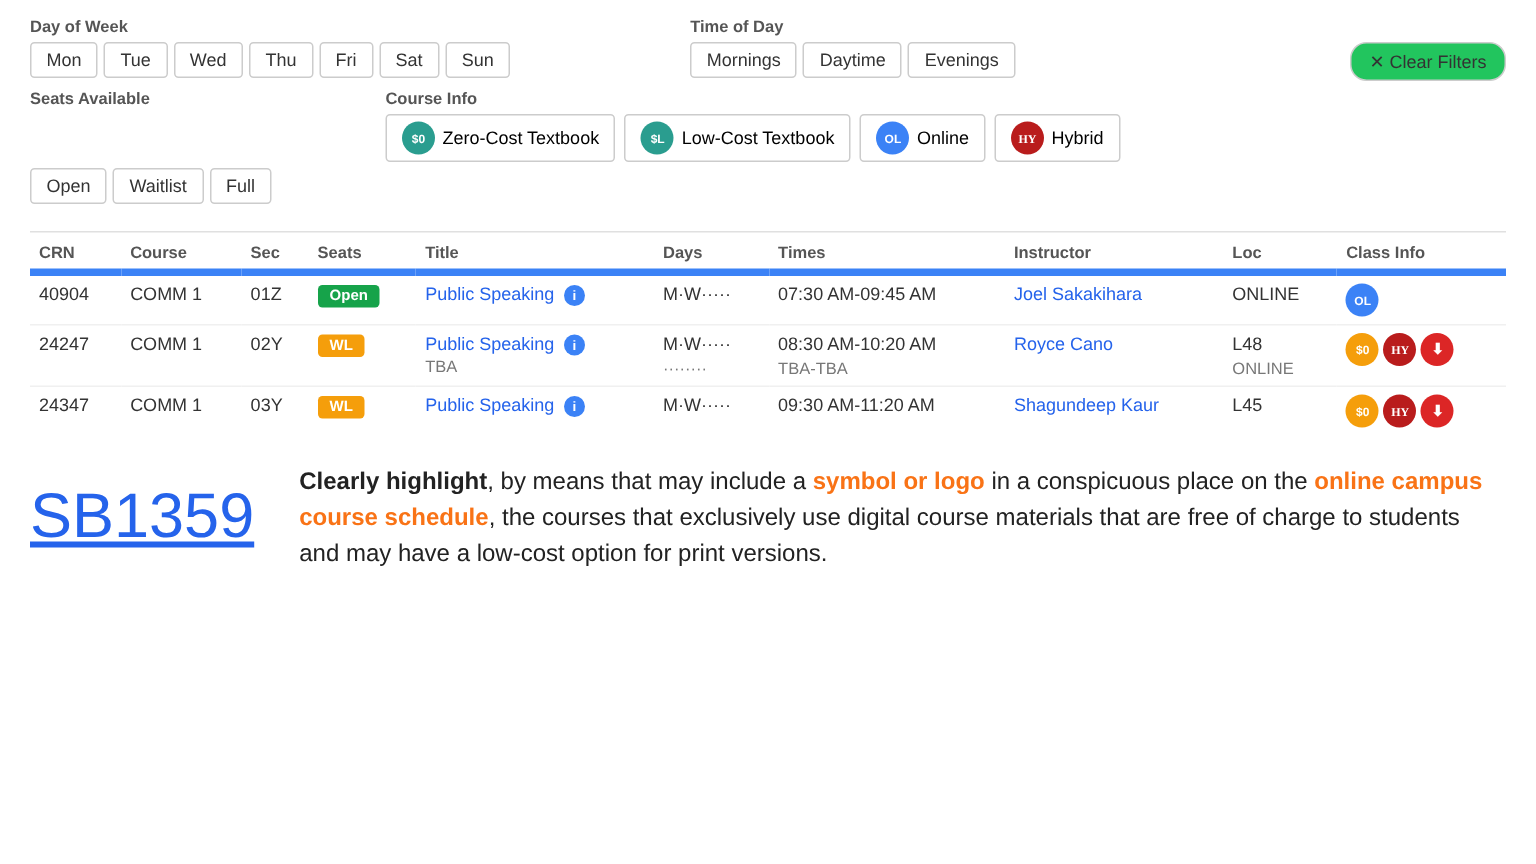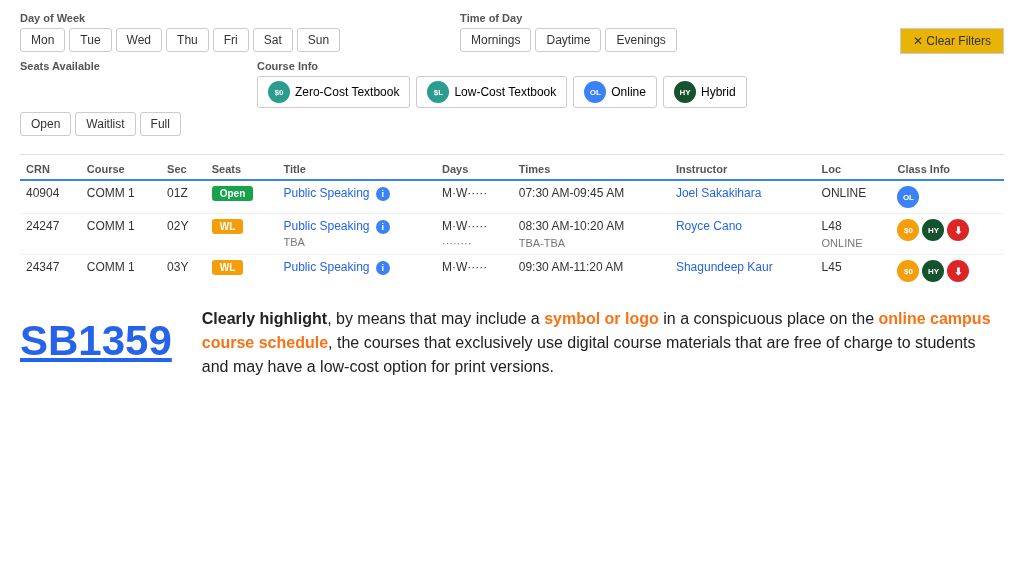--- a/index.html
+++ b/index.html
@@ -21,50 +21,50 @@
 
     .course-info-group { display: flex; align-items: center; gap: 6px; }
     .badge {
       display: inline-flex; align-items: center; justify-content: center;
       width: 22px; height: 22px; border-radius: 50%;
       font-size: 9px; font-weight: bold; color: #fff;
     }
     .badge-zt { background: #2a9d8f; font-size: 8px; }
     .badge-lc { background: #2a9d8f; font-size: 8px; }
     .badge-ol { background: #3b82f6; font-size: 8px; }
-    .badge-hy { background: #14532d; font-size: 8px; }
+    .badge-hy { background: #b91c1c; font-size: 8px; font-family: Liberation Serif, serif; }
     .badge-so { background: #f59e0b; font-size: 9px; }
     .badge-dl { background: #dc2626; font-size: 10px; }
 
     .course-info-badge-btn {
       display: inline-flex; align-items: center; gap: 5px;
       border: 1px solid #ccc; background: #fff; padding: 4px 10px;
       border-radius: 3px; font-size: 12px; cursor: pointer;
     }
 
     .clear-filters-btn {
-      border: 1px solid #ccc; background: #eab308; padding: 5px 12px;
-      border-radius: 0; font-size: 12px; cursor: pointer; color: #333;
+      border: 1px solid #ccc; background: #22c55e; padding: 5px 12px;
+      border-radius: 11px; font-size: 12px; cursor: pointer; color: #333;
       margin-left: auto;
     }
 
     .top-row-flex { display: flex; align-items: flex-start; width: 100%; }
     .section-dow { flex: 0 0 auto; }
     .section-tod { flex: 0 0 auto; margin-left: 160px; }
     .section-clearfilters { flex: 1; display: flex; justify-content: flex-end; }
 
     .second-row-flex { display: flex; align-items: flex-start; width: 100%; }
     .section-seats { flex: 0 0 auto; gap: 36px; }
     .section-courseinfo { flex: 0 0 auto; margin-left: 80px; }
 
     
     .table-container { padding: 8px 20px 0 20px; }
     .divider { border: none; border-top: 1px solid #e0e0e0; margin-bottom: 4px; }
     table { width: 100%; border-collapse: collapse; font-size: 12px; }
-    thead th { text-align: left; font-weight: bold; color: #555; padding: 4px 6px; border-bottom: 2px solid #3b82f6; font-size: 11px; }
+    thead th { text-align: left; font-weight: bold; color: #555; padding: 4px 6px; border-bottom: 5px solid #3b82f6; font-size: 11px; }
     tbody td { padding: 5px 6px; vertical-align: top; }
     tbody tr { border-bottom: 1px solid #f0f0f0; }
     tbody tr:last-child { border-bottom: none; }
 
     .status-badge {
       display: inline-block; padding: 2px 8px; border-radius: 3px;
       font-size: 10px; font-weight: bold; color: #fff;
     }
     .status-open { background: #16a34a; }
     .status-wl { background: #f59e0b; }
@@ -77,21 +77,21 @@
       width: 14px; height: 14px; border-radius: 50%;
       background: #3b82f6; color: #fff; font-size: 9px; font-weight: bold;
       margin-left: 3px; cursor: pointer;
     }
 
     .icons-cell { display: flex; align-items: center; gap: 3px; }
 
     
     .bottom-section { display: flex; padding: 20px 20px 0 20px; gap: 30px; }
     .sb-link {
-      font-size: 42px; font-weight: bold; color: #2563eb; text-decoration: underline;
+      font-size: 42px; font-weight: normal; color: #2563eb; text-decoration: underline;
       white-space: nowrap; cursor: pointer; flex-shrink: 0;
       margin-top: 10px;
     }
     .highlight-text { flex: 1; font-size: 16px; line-height: 1.5; color: #222; }
     .highlight-text strong { font-weight: bold; }
     .highlight-orange { color: #f97316; font-weight: bold; }
   </style>
 </head>
 <body>
 

